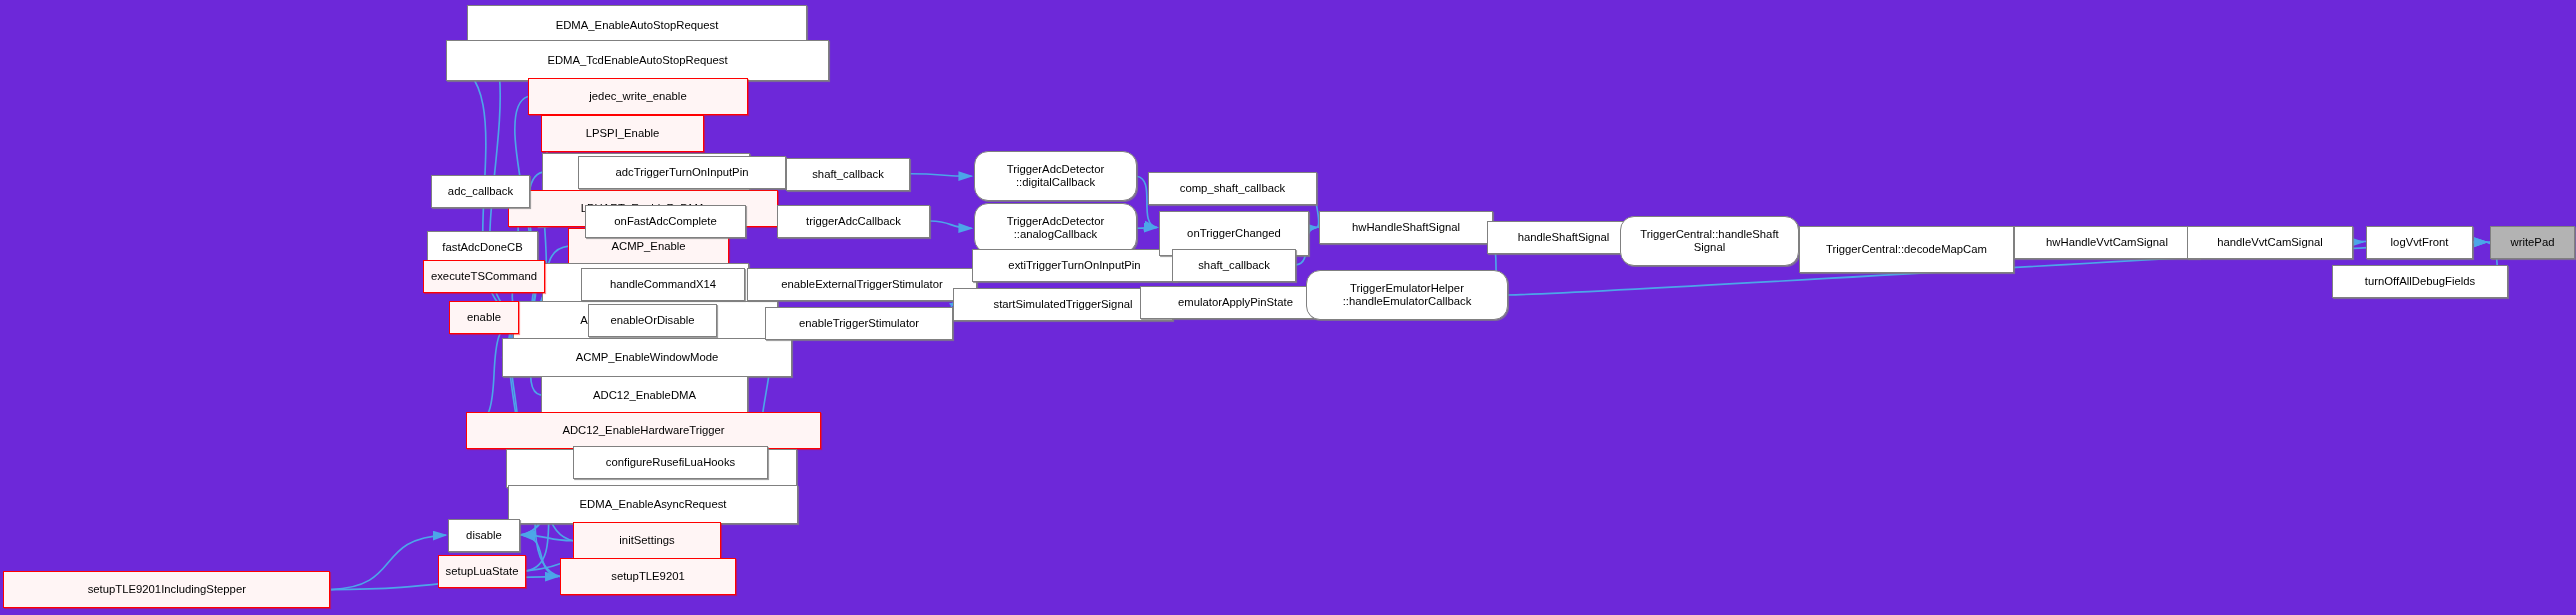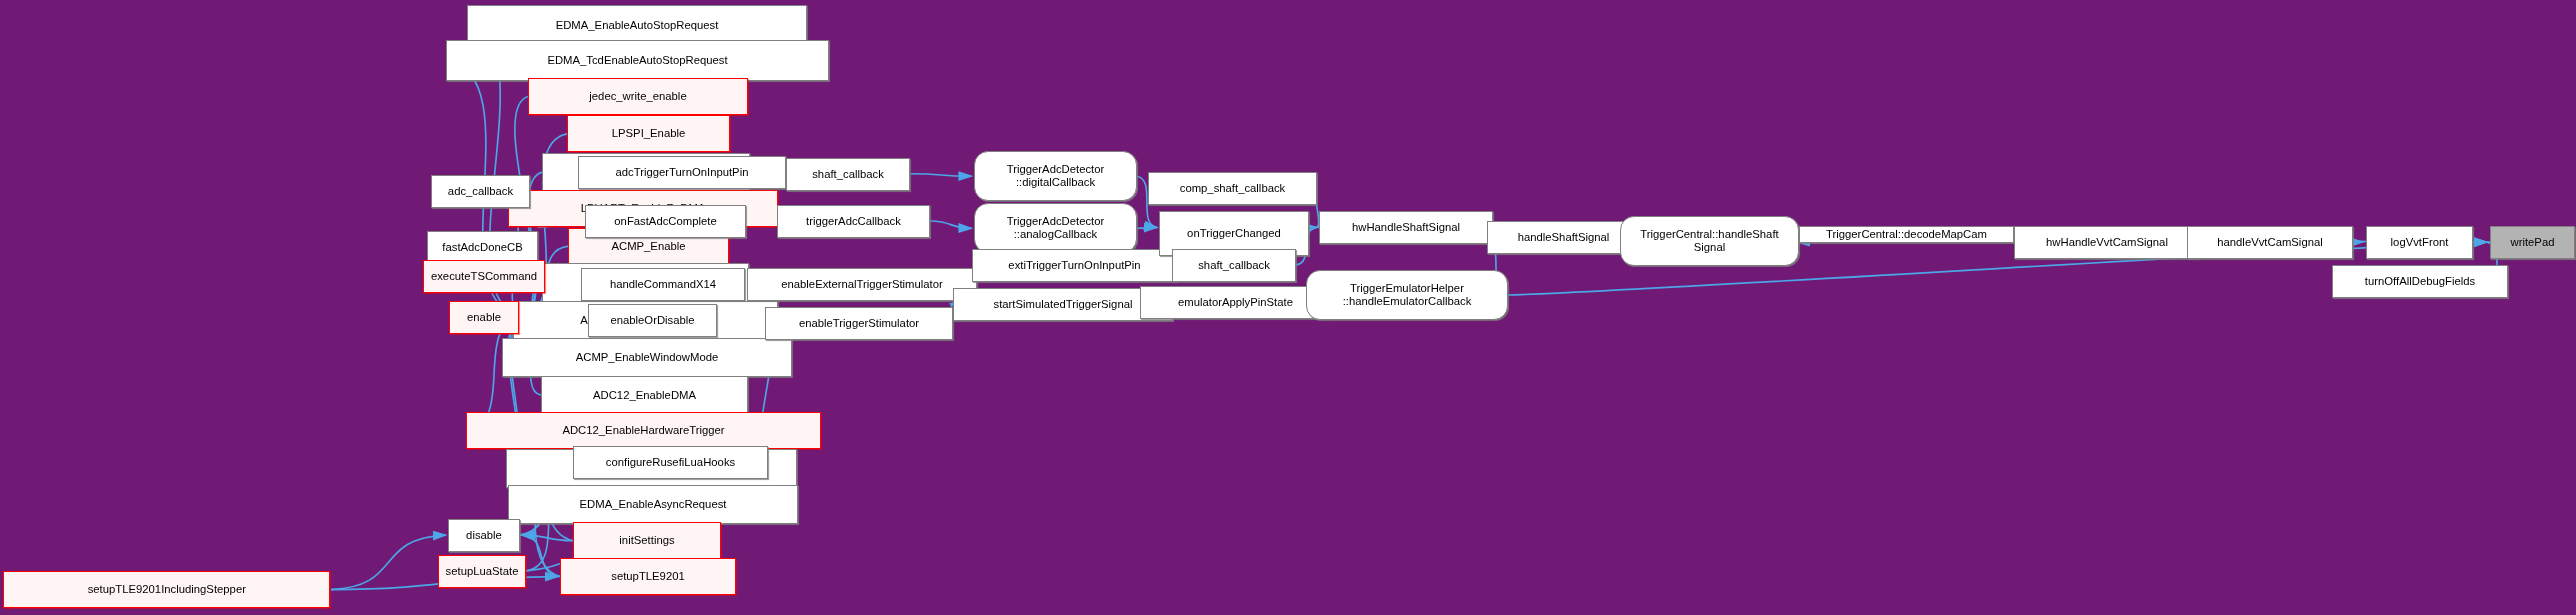--- a/index.html
+++ b/index.html
@@ -5,21 +5,21 @@
 <style>
   html, body {
     margin: 0;
     padding: 0;
     background: #000000;
   }
   #graph {
     position: relative;
     width: 2576px;
     height: 615px;
-    background: #701a75;
+    background: #6d28d9;
     overflow: hidden;
     font-family: "Liberation Sans", sans-serif;
   }
   #edges {
     position: absolute;
     left: 0;
     top: 0;
     width: 2576px;
     height: 615px;
     pointer-events: none;
@@ -127,21 +127,21 @@
         <path d="M3296.2299999999996,322.82 C3306.515,322.82 3304.6449999999995,322.82 3314.93,322.82" fill="none" stroke="#4ca6e8" stroke-width="2.2" marker-end="url(#arrow)"></path>
         <path d="M3341.8,374.9 C3317.6471,371.7752 3339.0829,325.9448 3314.93,322.82" fill="none" stroke="#4ca6e8" stroke-width="2.2" marker-end="url(#arrow)"></path>
         <path d="M2185.19,316.31 C2346.3618,316.7006 3153.7581999999998,322.4294 3314.93,322.82" fill="none" stroke="#4ca6e8" stroke-width="2.2" marker-end="url(#arrow)"></path>
         <path d="M2684.29,322.82 C2809.151,322.82 2786.449,322.82 2911.31,322.82" fill="none" stroke="#4ca6e8" stroke-width="2.2" marker-end="url(#arrow)"></path>
       </g>
   </svg>
   <div id="node-layer">
       <div class="node plain" style="left: 467px; top: 4.5px; width: 340px; height: 41px;">EDMA_EnableAutoStopRequest</div>
       <div class="node plain" style="left: 446px; top: 40px; width: 383px; height: 41px;">EDMA_TcdEnableAutoStopRequest</div>
       <div class="node red" style="left: 528px; top: 78px; width: 220px; height: 37px;">jedec_write_enable</div>
-      <div class="node red" style="left: 567px; top: 115px; width: 163px; height: 37px;">LPSPI_Enable</div>
+      <div class="node red" style="left: 541px; top: 115px; width: 163px; height: 37px;">LPSPI_Enable</div>
       <div class="node plain" style="left: 542px; top: 153px; width: 208px; height: 39px;">LPUART_EnableRx</div>
       <div class="node red" style="left: 508px; top: 190px; width: 270px; height: 37px;">LPUART_EnableRxDMA</div>
       <div class="node red" style="left: 568px; top: 228px; width: 161px; height: 37px;">ACMP_Enable</div>
       <div class="node plain" style="left: 542px; top: 263px; width: 207px; height: 39px;">ACMP_EnableDMA</div>
       <div class="node plain" style="left: 513px; top: 301px; width: 265px; height: 39px;">ACMP_EnableLinkToDAC</div>
       <div class="node plain" style="left: 502px; top: 338px; width: 290px; height: 39px;">ACMP_EnableWindowMode</div>
       <div class="node plain" style="left: 541px; top: 376px; width: 207px; height: 39px;">ADC12_EnableDMA</div>
       <div class="node red" style="left: 466px; top: 412px; width: 355px; height: 37px;">ADC12_EnableHardwareTrigger</div>
       <div class="node plain" style="left: 506px; top: 449px; width: 291px; height: 39px;">DMAMUX_EnableAlwaysOn</div>
       <div class="node plain" style="left: 508px; top: 485px; width: 290px; height: 39px;">EDMA_EnableAsyncRequest</div>
@@ -172,21 +172,21 @@
       <div class="node plain" style="left: 1148px; top: 172px; width: 169px; height: 33px;">comp_shaft_callback</div>
       <div class="node plain" style="left: 1159px; top: 211px; width: 150px; height: 45px;">onTriggerChanged</div>
       <div class="node plain" style="left: 1172px; top: 249px; width: 124px; height: 33px;">shaft_callback</div>
       <div class="node plain" style="left: 1140px; top: 286px; width: 191px; height: 33px;">emulatorApplyPinState</div>
       <div class="node plain" style="left: 1319px; top: 211px; width: 174px; height: 33px;">hwHandleShaftSignal</div>
       <div class="node plain two-line" style="left: 1306px; top: 270px; width: 202px; height: 50px;">TriggerEmulatorHelper
 ::handleEmulatorCallback</div>
       <div class="node plain" style="left: 1487px; top: 221px; width: 153px; height: 33px;">handleShaftSignal</div>
       <div class="node plain two-line" style="left: 1620px; top: 216px; width: 179px; height: 50px;">TriggerCentral::handleShaft
 Signal</div>
-      <div class="node plain" style="left: 1799px; top: 226px; width: 215px; height: 17px;">TriggerCentral::decodeMapCam</div>
+      <div class="node plain" style="left: 1799px; top: 226px; width: 215px; height: 47px;">TriggerCentral::decodeMapCam</div>
       <div class="node plain" style="left: 2014px; top: 226px; width: 186px; height: 33px;">hwHandleVvtCamSignal</div>
       <div class="node plain" style="left: 2187px; top: 226px; width: 166px; height: 33px;">handleVvtCamSignal</div>
       <div class="node plain" style="left: 2366px; top: 226px; width: 107px; height: 33px;">logVvtFront</div>
       <div class="node plain" style="left: 2332px; top: 265px; width: 176px; height: 33px;">turnOffAllDebugFields</div>
       <div class="node current" style="left: 2490px; top: 226px; width: 85px; height: 33px;">writePad</div>
     </div>
 </div>
 
 
 </body></html>

